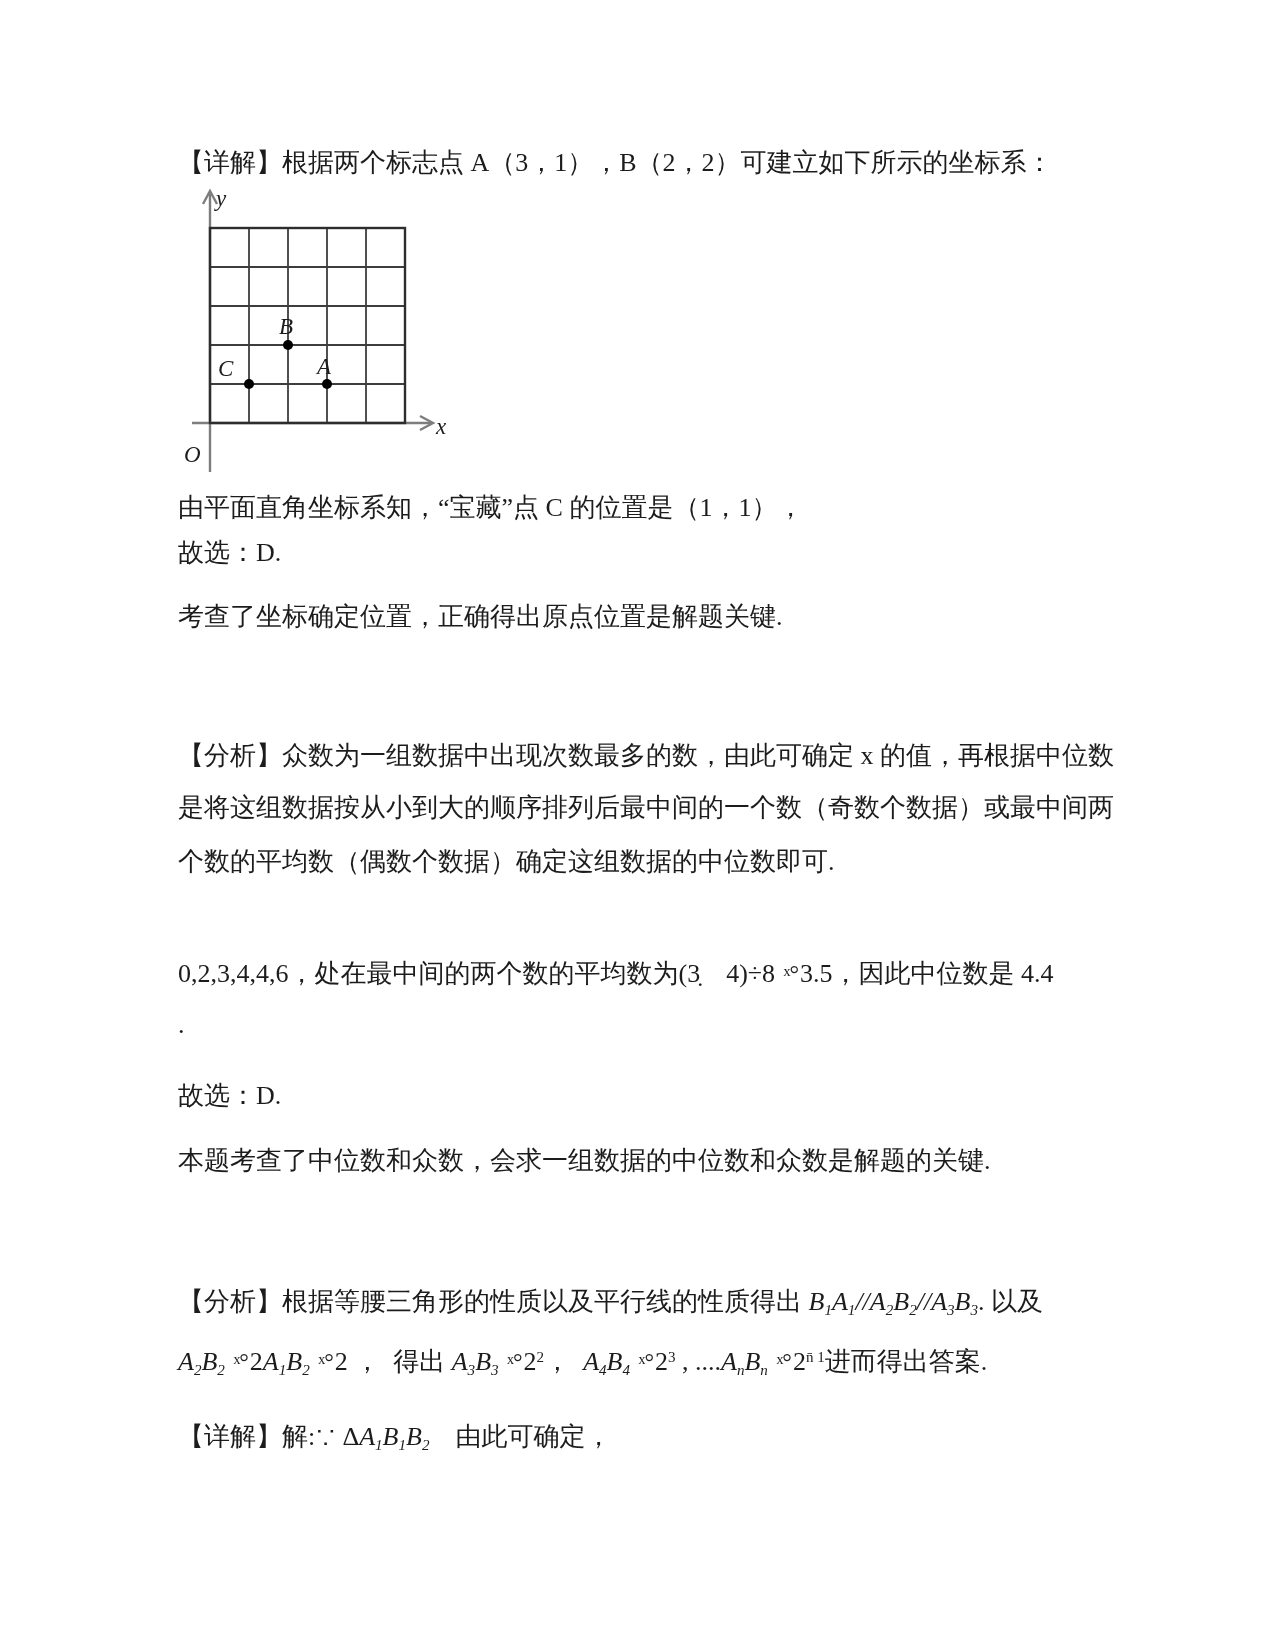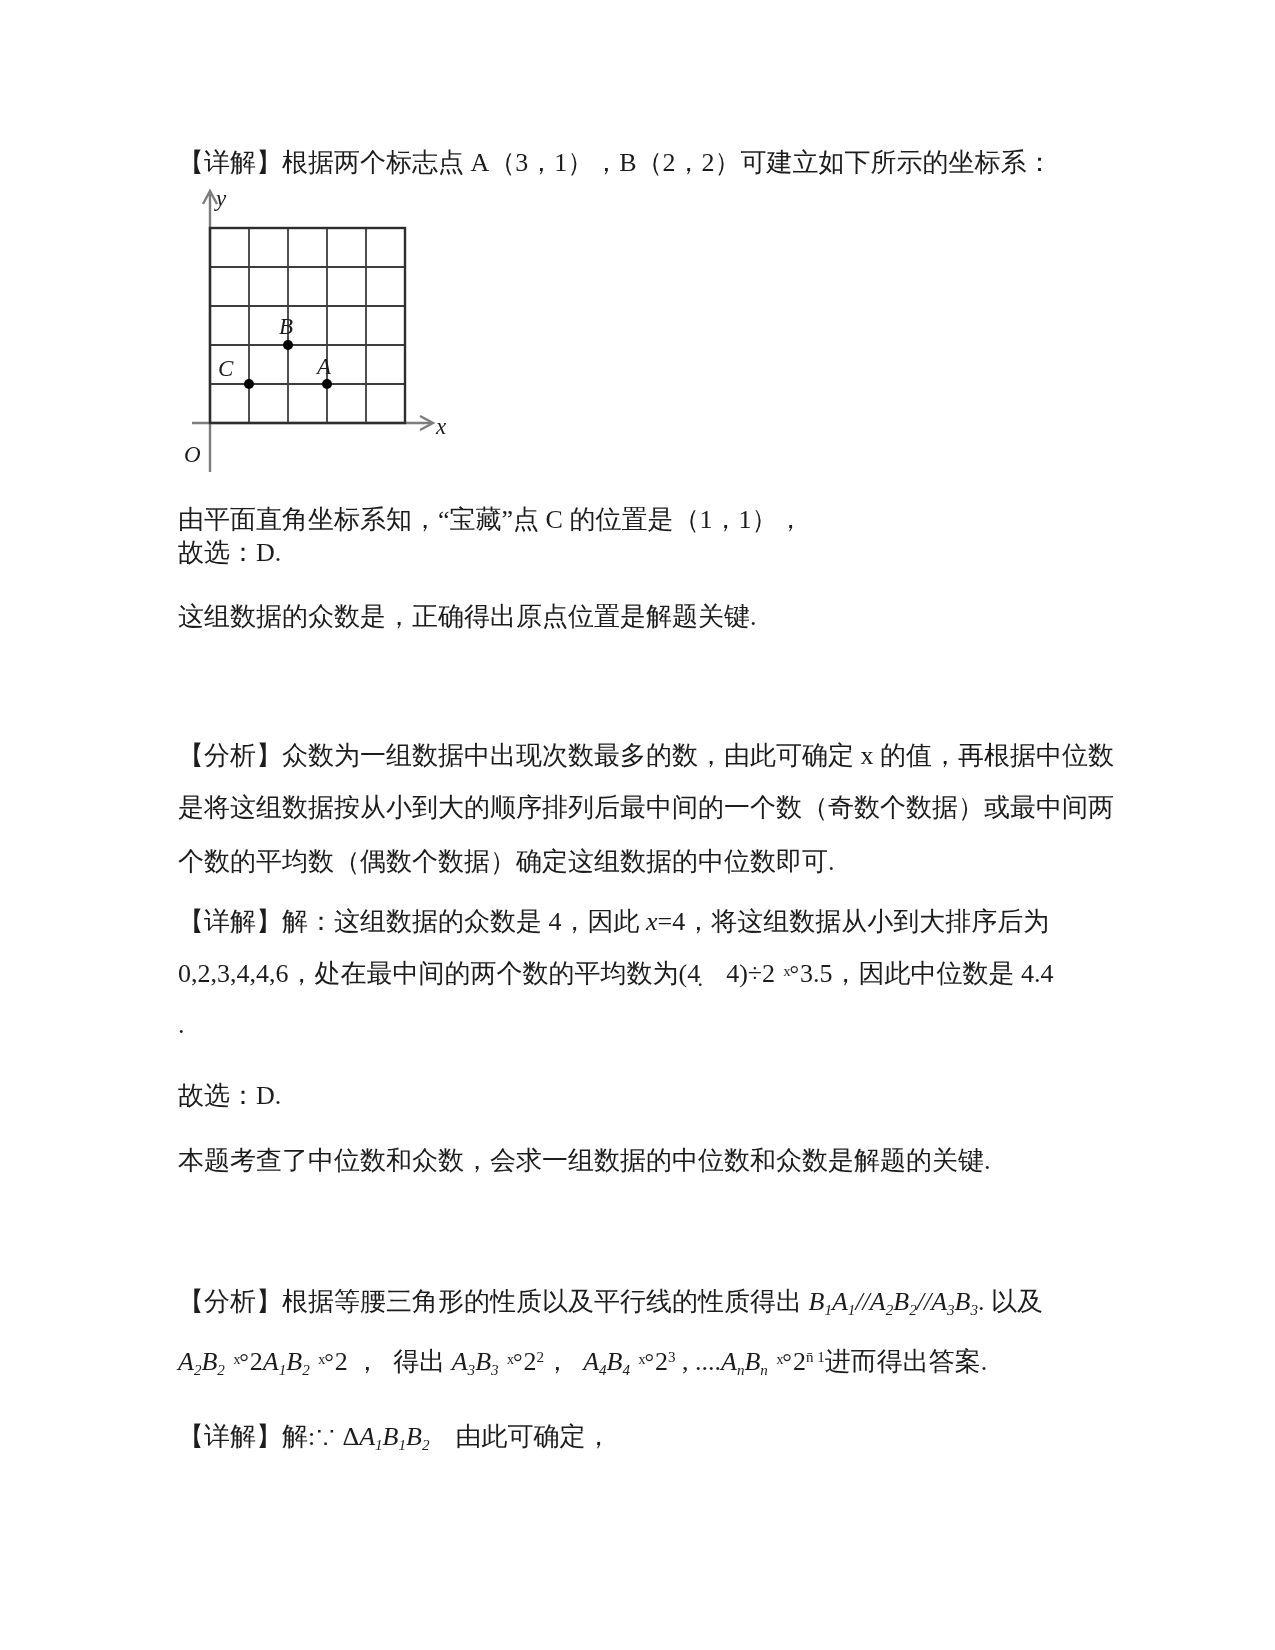--- a/index.html
+++ b/index.html
@@ -63,29 +63,28 @@
     <circle class="pt" cx="151" cy="200" r="5"></circle>
 
     <text class="fig-label" x="40" y="22">y</text>
     <text class="fig-label" x="260" y="250">x</text>
     <text class="fig-label" x="8" y="278">O</text>
     <text class="fig-label" x="103" y="150">B</text>
     <text class="fig-label" x="42" y="192">C</text>
     <text class="fig-label" x="141" y="190">A</text>
   </svg>
 
-  <div class="line" style="top:503px">由平面直角坐标系知，“宝藏”点 C 的位置是（1，1），</div>
+  <div class="line" style="top:491px">由平面直角坐标系知，“宝藏”点 C 的位置是（1，1），</div>
   <div class="line" style="top:536px">故选：D.</div>
-  <div class="line" style="top:600px">这组数据的众数是，正确得出原点位置是解题关键.</div>
+  <div class="line" style="top:600px">考查了坐标确定位置，正确得出原点位置是解题关键.</div>
 
   <div class="line" style="top:739px">【分析】众数为一组数据中出现次数最多的数，由此可确定 x 的值，再根据中位数</div>
   <div class="line" style="top:845px">个数的平均数（偶数个数据）确定这组数据的中位数即可.</div>
   <div class="line" style="top:791px">是将这组数据按从小到大的顺序排列后最中间的一个数（奇数个数据）或最中间两</div>
-  <div class="line" style="top:905px"><span>【详解】解：这组数据的众数是 4，因此 </span><span class="it">x</span><span>=4，将这组数据从小到大排序后为</span></div>
-  <div class="line" style="top:957px"><span>0,2,3,4,4,6，处在最中间的两个数的平均数为(4̣　4)÷2 </span><span class="geq">ˣ°</span><span>3.5，因此中位数是 4.4</span></div>
+  <div class="line" style="top:957px"><span>0,2,3,4,4,6，处在最中间的两个数的平均数为(3̣　4)÷8 </span><span class="geq">ˣ°</span><span>3.5，因此中位数是 4.4</span></div>
   <div class="line" style="top:1008px">.</div>
   <div class="line" style="top:1079px">故选：D.</div>
   <div class="line" style="top:1144px">本题考查了中位数和众数，会求一组数据的中位数和众数是解题的关键.</div>
 
   <div class="line" style="top:1285px"><span>【分析】根据等腰三角形的性质以及平行线的性质得出 </span><span class="it">B</span><span class="sub">1</span><span class="it">A</span><span class="sub">1</span><span class="it">//</span><span class="it">A</span><span class="sub">2</span><span class="it">B</span><span class="sub">2</span><span class="it">//</span><span class="it">A</span><span class="sub">3</span><span class="it">B</span><span class="sub">3</span><span>. 以及</span></div>
   <div class="line" style="top:1340px"><span class="it">A</span><span class="sub">2</span><span class="it">B</span><span class="sub">2</span><span> </span><span class="geq">ˣ°</span><span>2</span><span class="it">A</span><span class="sub">1</span><span class="it">B</span><span class="sub">2</span><span> </span><span class="geq">ˣ°</span><span>2 ，  得出 </span><span class="it">A</span><span class="sub">3</span><span class="it">B</span><span class="sub">3</span><span> </span><span class="geq">ˣ°</span><span>2</span><span class="sup">2</span><span>，  </span><span class="it">A</span><span class="sub">4</span><span class="it">B</span><span class="sub">4</span><span> </span><span class="geq">ˣ°</span><span>2</span><span class="sup">3</span><span> , ....</span><span class="it">A</span><span class="sub">n</span><span class="it">B</span><span class="sub">n</span><span> </span><span class="geq">ˣ°</span><span>2</span><span class="sup">n̄ 1</span><span>进而得出答案.</span></div>
   <div class="line" style="top:1420px"><span>【详解】解:∵ Δ</span><span class="it">A</span><span class="sub">1</span><span class="it">B</span><span class="sub">1</span><span class="it">B</span><span class="sub">2</span><span>　由此可确定，</span></div>
 
 </div>
 

